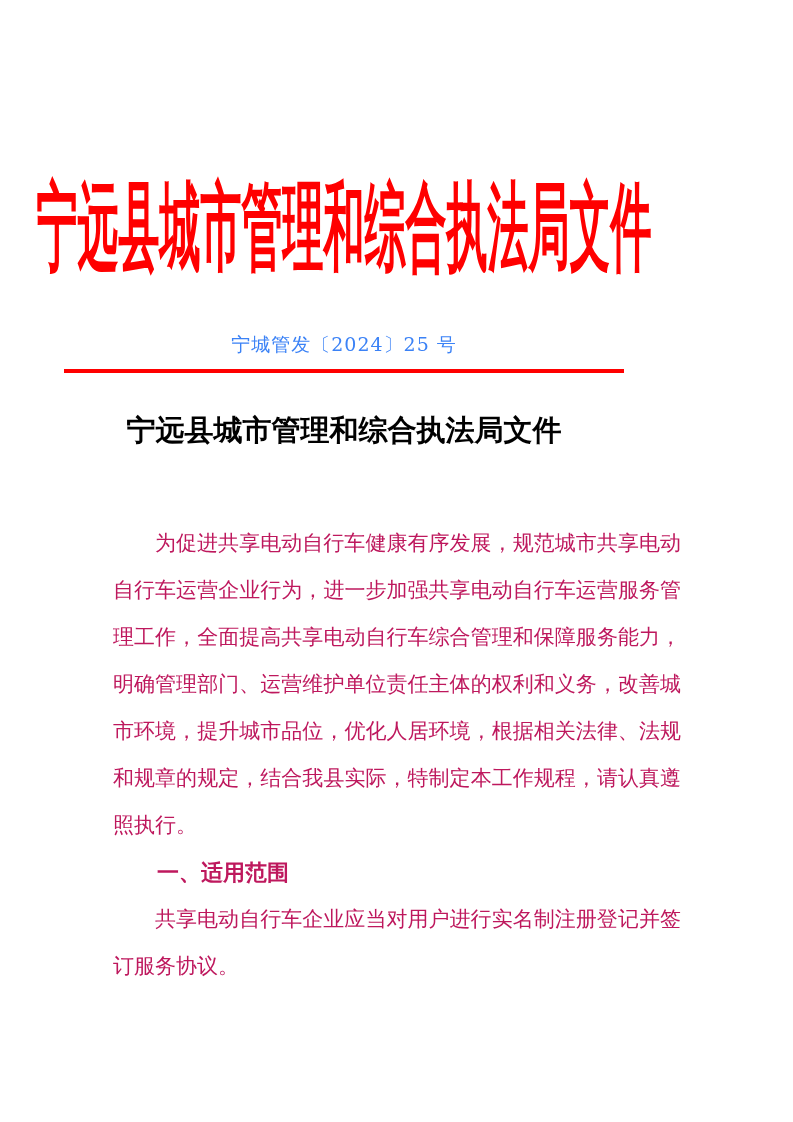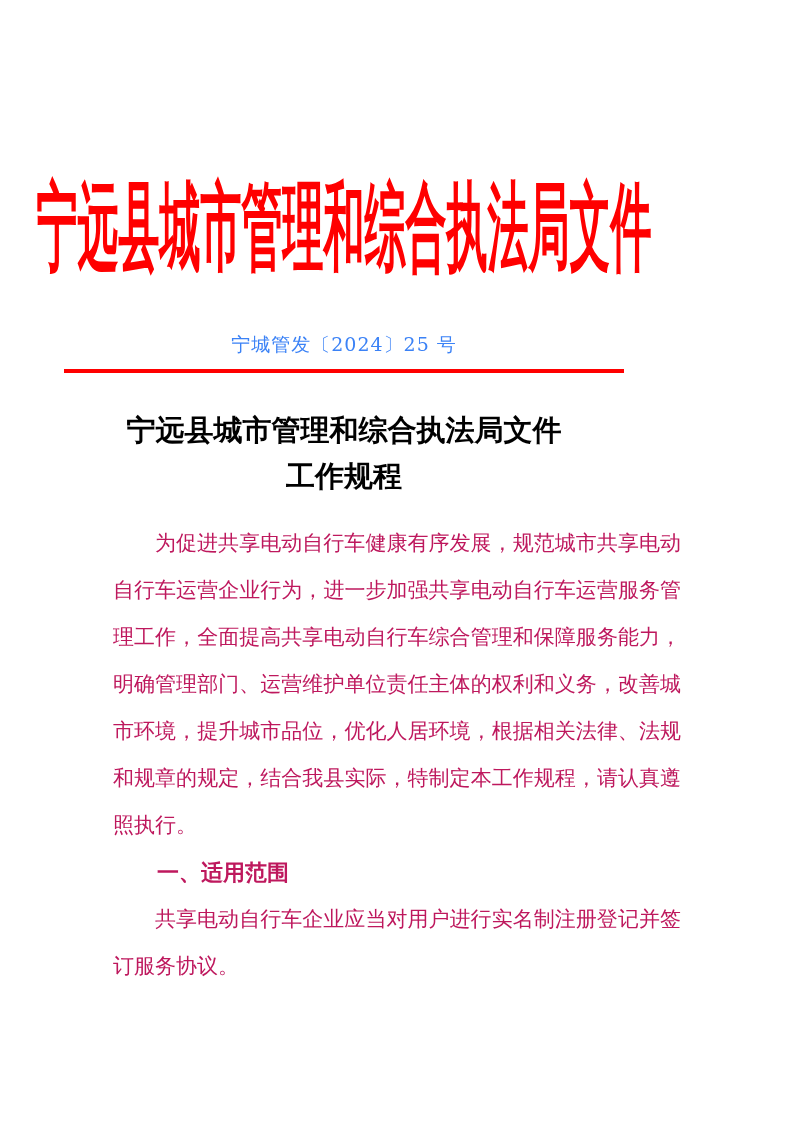--- a/index.html
+++ b/index.html
@@ -95,21 +95,20 @@
 <div class="page">
 
   <div class="header-banner">宁远县城市管理和综合执法局文件</div>
 
   <div class="doc-number">宁城管发〔2024〕25 号</div>
 
   <div class="red-rule"></div>
 
   <div class="doc-title">
     <div>宁远县城市管理和综合执法局文件</div>
-    <div>工作规程</div>
   </div>
 
   <div class="doc-body">
     <p>为促进共享电动自行车健康有序发展，规范城市共享电动自行车运营企业行为，进一步加强共享电动自行车运营服务管理工作，全面提高共享电动自行车综合管理和保障服务能力，明确管理部门、运营维护单位责任主体的权利和义务，改善城市环境，提升城市品位，优化人居环境，根据相关法律、法规和规章的规定，结合我县实际，特制定本工作规程，请认真遵照执行。</p>
 
     <p class="section-heading">一、适用范围</p>
 
     <p>共享电动自行车企业应当对用户进行实名制注册登记并签订服务协议。</p>
 
 

